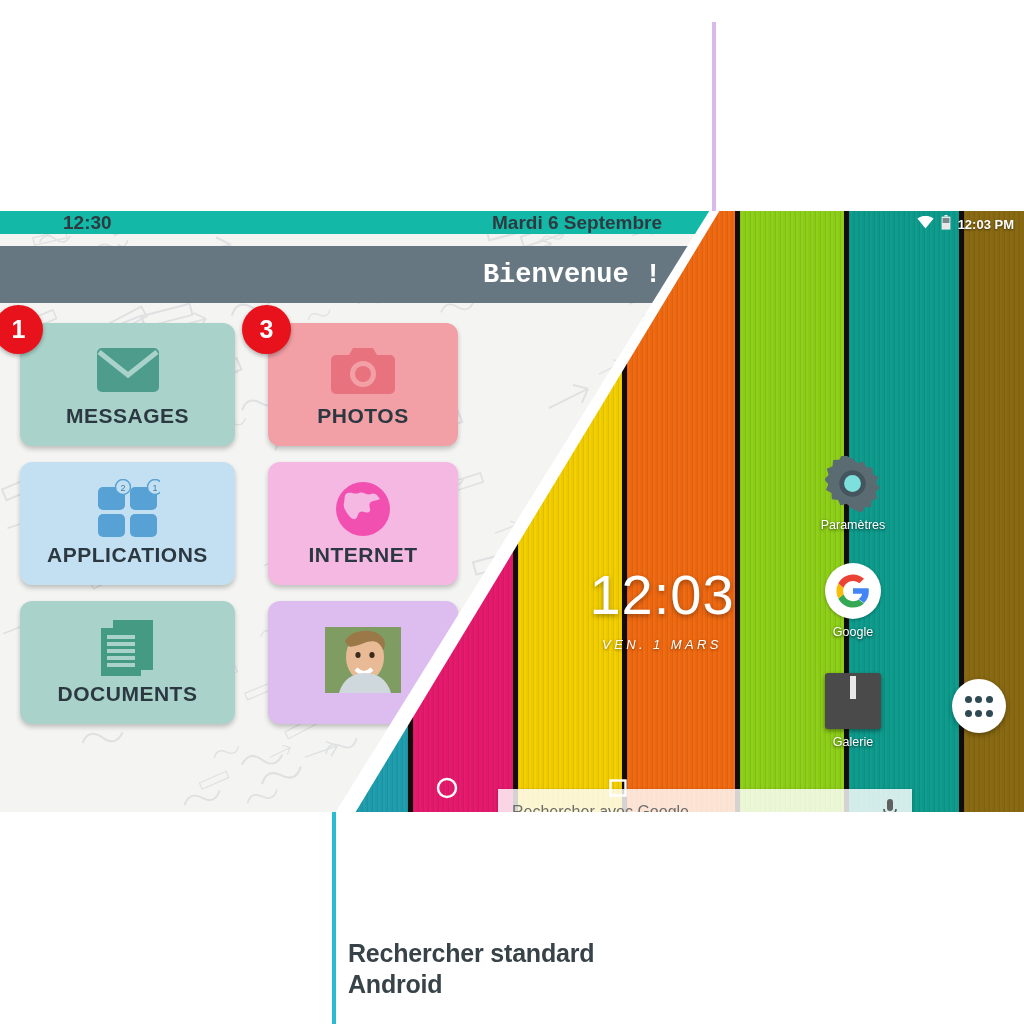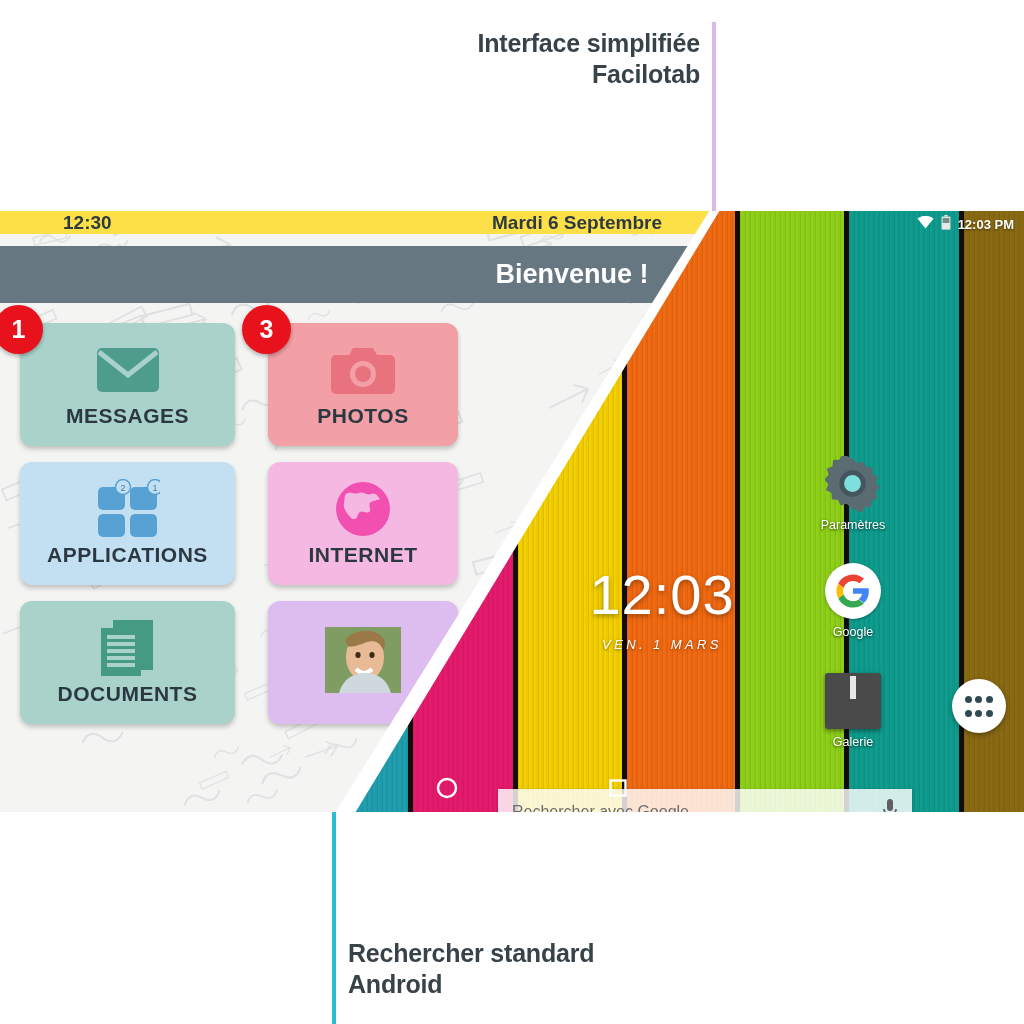--- a/index.html
+++ b/index.html
@@ -87,28 +87,28 @@
   .navbtn { display:block; }
 
   
   #facilotab { position:absolute; inset:0;
     clip-path: polygon(0 0, 713px 0, 338px 601px, 0 601px); }
   #facilotab-inner { position:absolute; inset:0; background:#f4f4f2; }
 
   #fac-doodle { position:absolute; inset:0; opacity:.5; }
 
   #fac-statusbar { position:absolute; left:0; top:0; right:0; height:23px;
-    background:#fde047; display:flex; align-items:center; color:#2e3a41;
+    background:#14b8a6; display:flex; align-items:center; color:#2e3a41;
     font-weight:bold; font-size:19px; }
   #fac-statusbar .time { margin-left:63px; }
   #fac-statusbar .date { position:absolute; left:0; right:0; text-align:center;
     padding-left:130px; }
 
   #fac-appbar { position:absolute; left:0; top:35px; right:0; height:57px;
-    background:#677781; display:flex; align-items:center; }
+    background:#677781; display:flex; align-items:center;font-family:Liberation Mono, monospace; }
   #fac-logo { margin-left:52px; width:62px; height:54px;
     display:grid; grid-template-columns:1fr 1fr; grid-template-rows:1fr 1fr;
     gap:5px; }
   #fac-logo i { display:block; }
   #fac-title { position:absolute; left:0; right:0; text-align:center;
     color:#fff; font-weight:bold; font-size:27px; padding-left:120px; }
 
   #fac-grid { position:absolute; left:20px; top:112px; width:500px;
     display:grid; grid-template-columns:215px 190px; gap:16px 33px; }
   .tile { position:relative; border-radius:12px; height:123px;
@@ -126,24 +126,20 @@
   
   #divider { position:absolute; left:0; top:0; width:1024px; height:601px;
     pointer-events:none; }
 </style>
 </head>
 <body>
 
 <div id="root">
 
   <div class="leader" id="leader-top"></div>
-  <div class="callout" id="callout-top">
-    <div>Interface simplifiée</div>
-    <div>Facilotab</div>
-  </div>
 
   <div class="leader" id="leader-bottom"></div>
   <div class="callout" id="callout-bottom">
     <div>Rechercher standard</div>
     <div>Android</div>
   </div>
 
   <div id="device">
 
     <div id="android">

